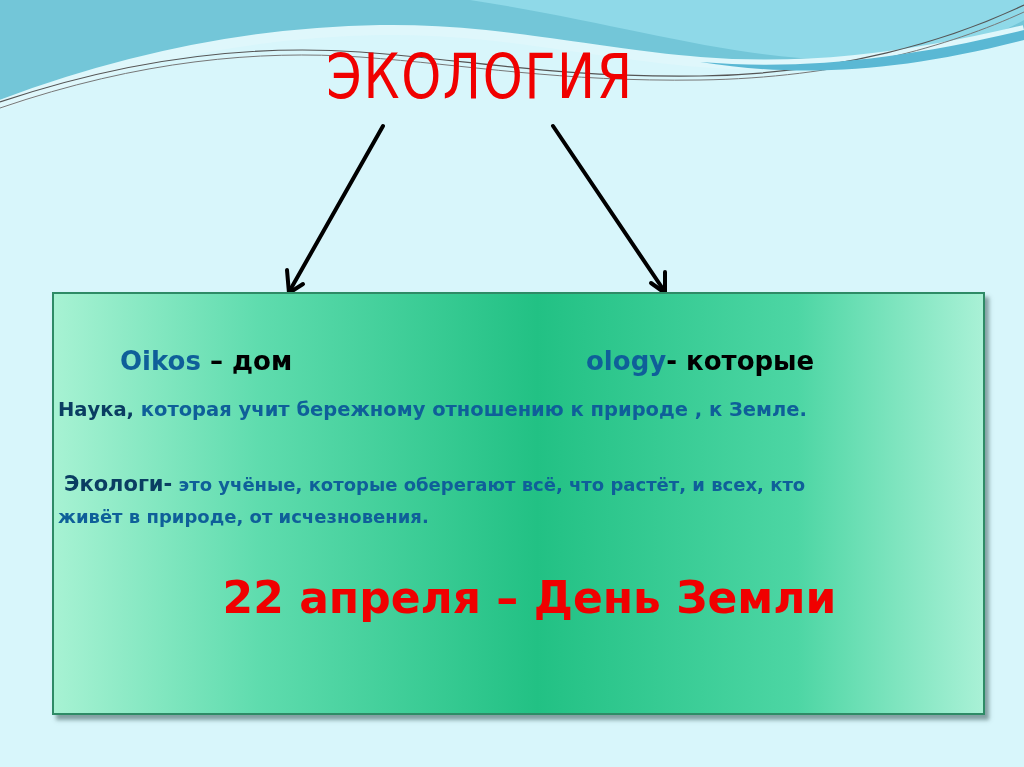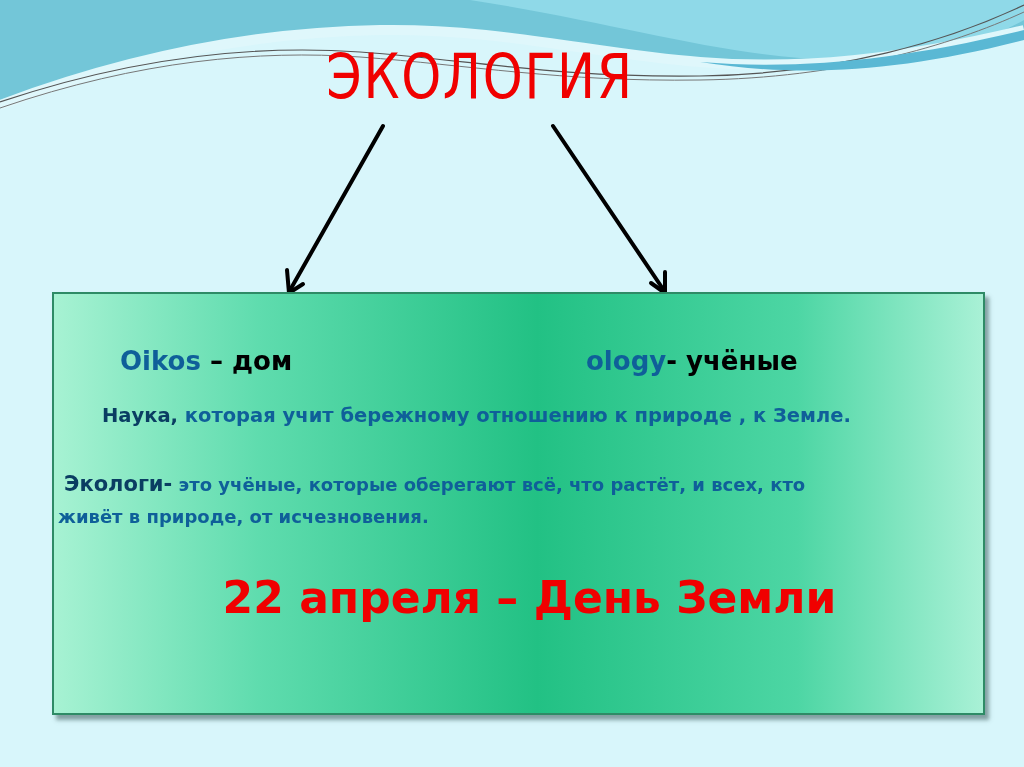--- a/index.html
+++ b/index.html
@@ -58,24 +58,24 @@
     <line x1="553" y1="126" x2="665" y2="292"></line>
     <polyline points="651,283 665,293 665,272"></polyline>
   </g>
 </svg>
 
 <div class="box">
   <div class="row1" style="left:66px;">
     <span class="blue">Oikos</span><span class="black"> – </span><span class="black">дом</span>
   </div>
   <div class="row1" style="left:532px;">
-    <span class="blue">ology</span><span class="black">- </span><span class="black">учёные</span>
+    <span class="blue">ology</span><span class="black">- </span><span class="black">которые</span>
   </div>
 
-  <div class="line" style="top:110px;margin-left:44px;">
+  <div class="line" style="top:104px;">
     <span class="dark">Наука,</span><span> которая учит  бережному отношению к природе , к  Земле.</span>
   </div>
 
   <div class="line" style="top:178px; left:10px;">
     <span class="dark" style="font-size:21px;text-align:center;">Экологи-</span><span style="font-size:18px;margin-top:36px;"> это учёные, которые оберегают всё, что растёт, и всех, кто</span>
   </div>
   <div class="line" style="top:212px; font-size:18px;">живёт в природе, от исчезновения.</div>
 
   <div class="earth-day">22 апреля – День Земли</div>
 </div>

